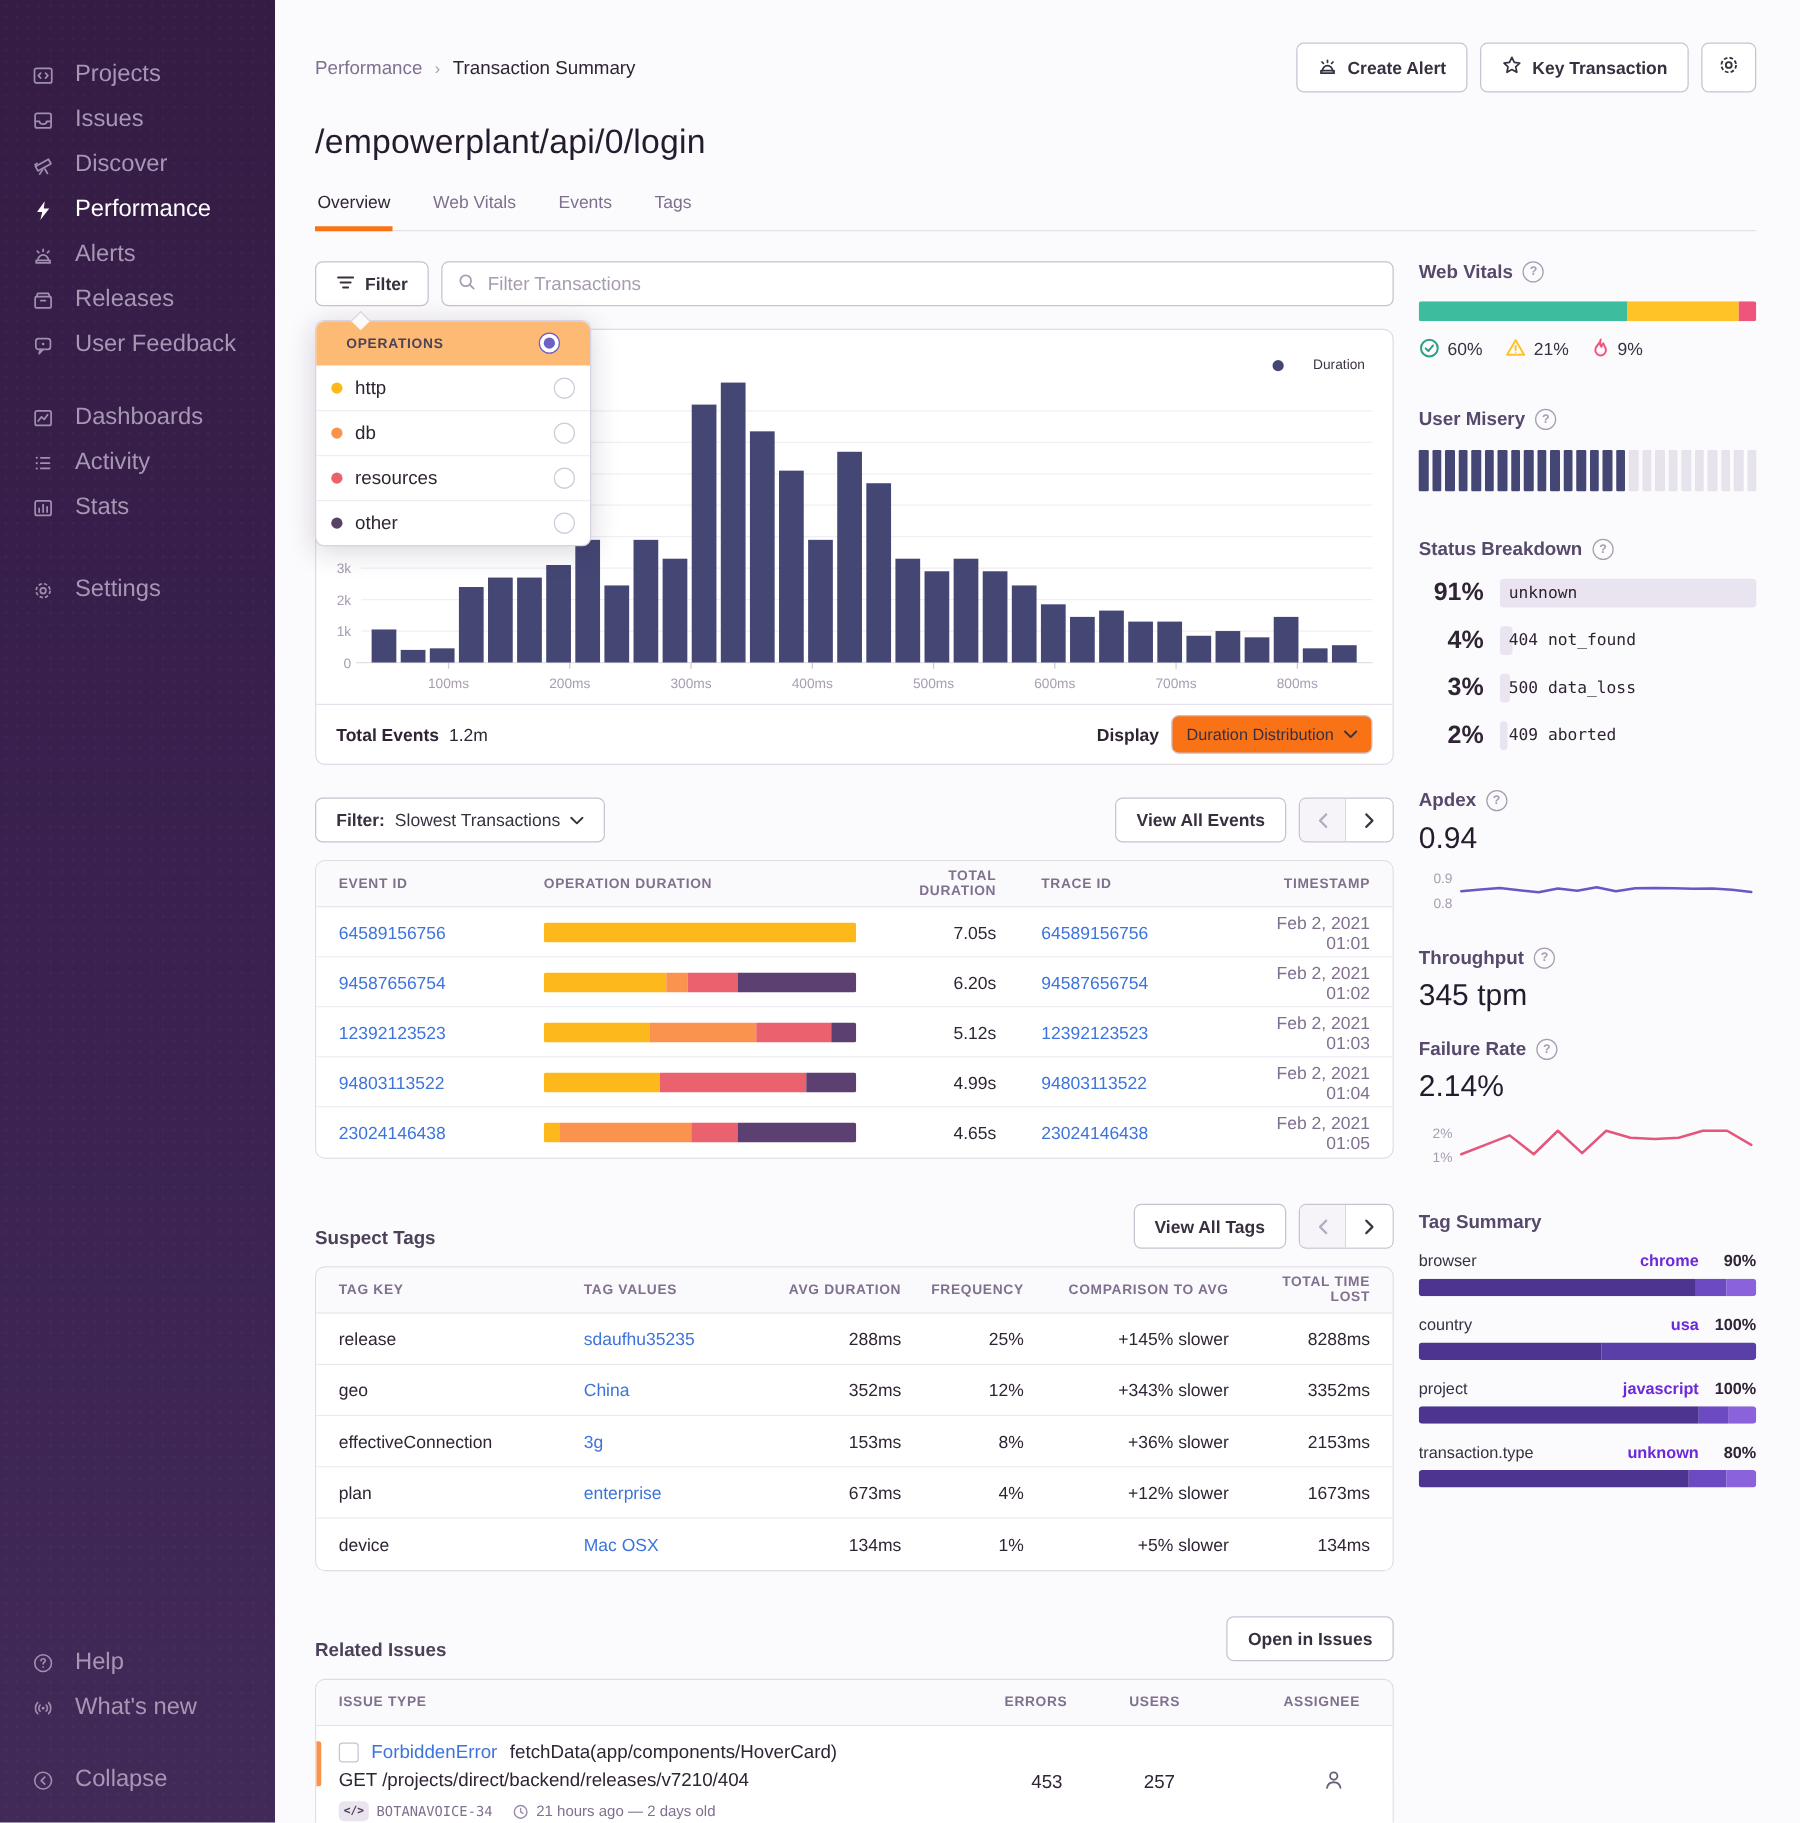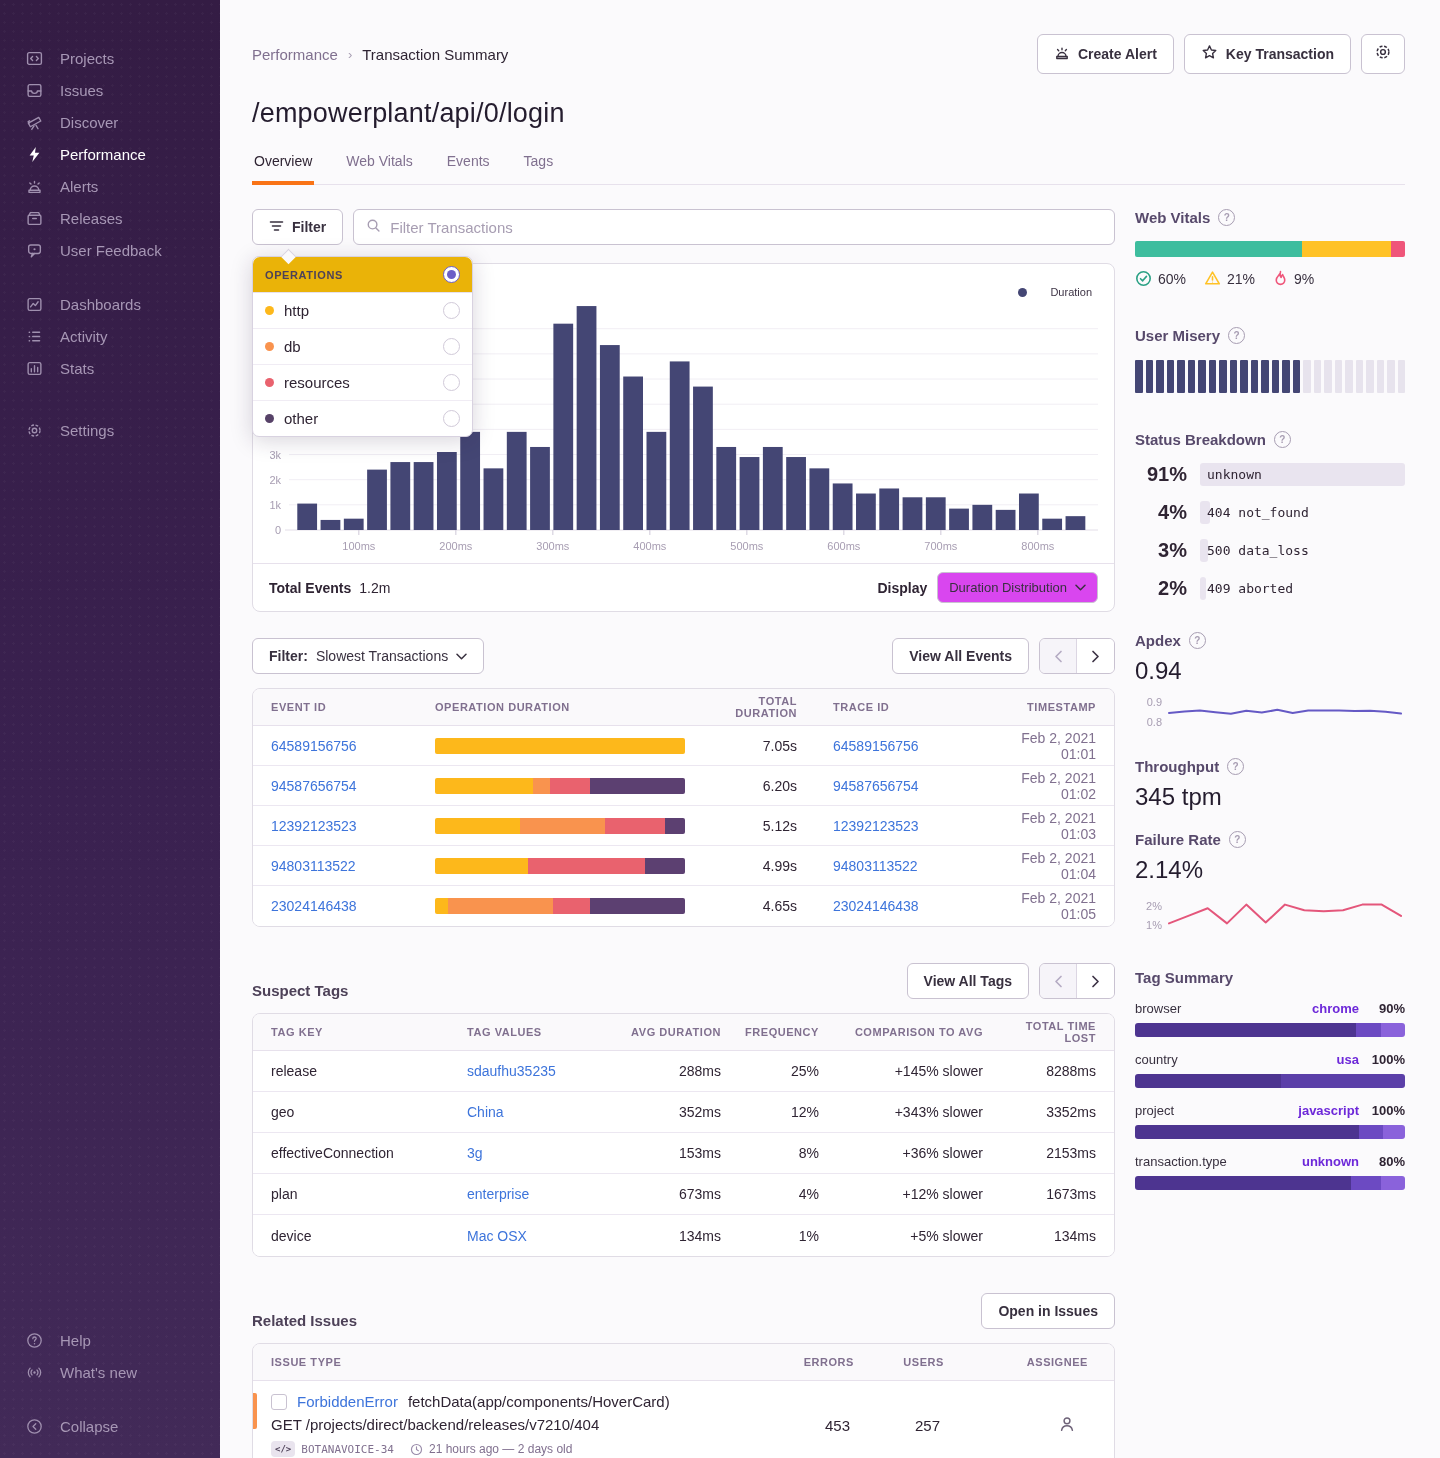--- a/index.html
+++ b/index.html
@@ -10,21 +10,21 @@
   
   .sidebar { position:fixed; left:0; top:0; width:220px; height:100%;
     background:linear-gradient(180deg,#341c44 0%, #3a2150 55%, #422a58 100%); color:#a797b5; z-index:50; }
   .sidebar::after { content:""; position:absolute; inset:0; pointer-events:none; opacity:.5;
     background-image:radial-gradient(rgba(255,255,255,.06) 1px, transparent 1.4px); background-size:9px 9px; }
   .org { display:flex; align-items:center; gap:12px; padding:20px 0 0 22px; position:relative; z-index:2; }
   .org-logo { width:38px; height:38px; background:#fff; border-radius:7px; display:flex; align-items:center; justify-content:center; flex:0 0 auto; }
   .org-name { font-weight:bold; color:#fff; font-size:14px; line-height:17px; }
   .org-user { color:#bcaccb; font-size:13px; }
   .nav { margin-top:42px; position:relative; z-index:2; }
-  .nav-item { display:flex; align-items:center; gap:17px; padding:7px 0 7px 25px; font-size:15px; cursor:pointer; }
+  .nav-item { display:flex; align-items:center; gap:17px; padding:7px 0 7px 25px; font-size:19px; cursor:pointer; }
   .nav-item .nav-ic { width:18px; height:18px; display:flex; align-items:center; justify-content:center; color:#a090af; }
   .nav-item.active { color:#ffffff; }
   .nav-item.active .nav-ic { color:#fff; }
   .nav-gap { height:22px; }
   .nav-gap-lg { height:30px; }
   .side-footer { position:absolute; bottom:16px; left:0; right:0; z-index:2; }
 
   
   .content { margin-left:220px; padding:0 35px 0 32px; }
   .top-row { padding-top:34px; display:flex; align-items:center; justify-content:space-between; }
@@ -48,41 +48,41 @@
   .filter-btn { height:36px; font-weight:bold; }
   .search-box { flex:1; height:36px; border:1px solid #c9c2d1; border-radius:6px; background:#fff; display:flex; align-items:center; padding:0 12px; gap:9px; }
   .search-box input { border:none; outline:none; flex:1; font-size:15px; font-family:inherit; color:#2f2433; background:transparent; }
   .search-box input::placeholder { color:#a79db2; }
 
   
   .dropdown { position:absolute; top:47px; left:0; width:221px; background:#fff; border:1px solid #d8d2e0; border-radius:7px;
     box-shadow:0 4px 22px rgba(40,20,60,.18); z-index:20; }
   .dropdown::before { content:""; position:absolute; top:-6px; left:30px; width:10px; height:10px; background:#faf9fb;
     border-left:1px solid #d8d2e0; border-top:1px solid #d8d2e0; transform:rotate(45deg); }
-  .dd-head { display:flex; align-items:center; justify-content:space-between; background:#eab308; border-bottom:1px solid #e7e1ec;
-    border-radius:7px 7px 0 0; padding:9px 12px; font-size:11px; font-weight:bold; letter-spacing:.6px; color:#4d4158; }
+  .dd-head { display:flex; align-items:center; justify-content:space-between; background:#fdba74; border-bottom:1px solid #e7e1ec;
+    border-radius:7px 7px 0 0; padding:9px 24px; font-size:11px; font-weight:bold; letter-spacing:.6px; color:#4d4158; }
   .dd-item { display:flex; align-items:center; gap:10px; padding:9px 12px; border-bottom:1px solid #f0ecf4; cursor:pointer; font-size:15px; color:#2f2433; }
   .dd-item:last-child { border-bottom:none; }
   .dd-dot { width:9px; height:9px; border-radius:50%; flex:0 0 auto; }
   .dd-sp { flex:1; }
   .radio { width:17px; height:17px; border-radius:50%; border:1.5px solid #d1cad9; background:#fff; position:relative; flex:0 0 auto; }
   .radio.on { border-color:#6C5FC7; }
   .radio.on::after { content:""; position:absolute; inset:3px; border-radius:50%; background:#6C5FC7; }
 
   
   .panel { background:#fff; border:1px solid #e0dce5; border-radius:8px; }
   .chart-panel { margin-top:18px; position:relative; }
   .legend { position:absolute; top:22px; right:22px; display:flex; align-items:center; gap:23px; font-size:11px; color:#3e3446; }
   .legend-dot { width:9px; height:9px; border-radius:50%; background:#444674; }
   .chart-foot { border-top:1px solid #e7e1ec; display:flex; align-items:center; justify-content:space-between; padding:8px 16px; height:48px; }
   .tot { display:flex; gap:8px; align-items:center; font-size:14px; }
   .tot b { font-weight:bold; }
   .display-wrap { display:flex; align-items:center; gap:10px; }
   .display-wrap .lbl { font-weight:bold; font-size:14px; }
-  .select { display:inline-flex; align-items:center; gap:8px; border:1px solid #c9c2d1; border-radius:6px; height:31px; padding:0 11px; font-size:13px; color:#38303f; cursor:pointer; background:#d946ef; }
+  .select { display:inline-flex; align-items:center; gap:8px; border:1px solid #c9c2d1; border-radius:6px; height:31px; padding:0 11px; font-size:13px; color:#38303f; cursor:pointer; background:#f97316; }
 
   
   .ctrl-row { margin-top:26px; display:flex; align-items:center; justify-content:space-between; }
   .ctrl-right { display:flex; gap:10px; align-items:center; }
   .pager { display:inline-flex; border:1px solid #c9c2d1; border-radius:6px; overflow:hidden; height:36px; }
   .pager .pg { width:37px; display:flex; align-items:center; justify-content:center; cursor:pointer; background:#fff; color:#3e3446; }
   .pager .pg.dis { background:#f6f4f9; color:#b5abc3; border-right:1px solid #dcd6e3; }
 
   
   .tbl { margin-top:14px; overflow:hidden; }

